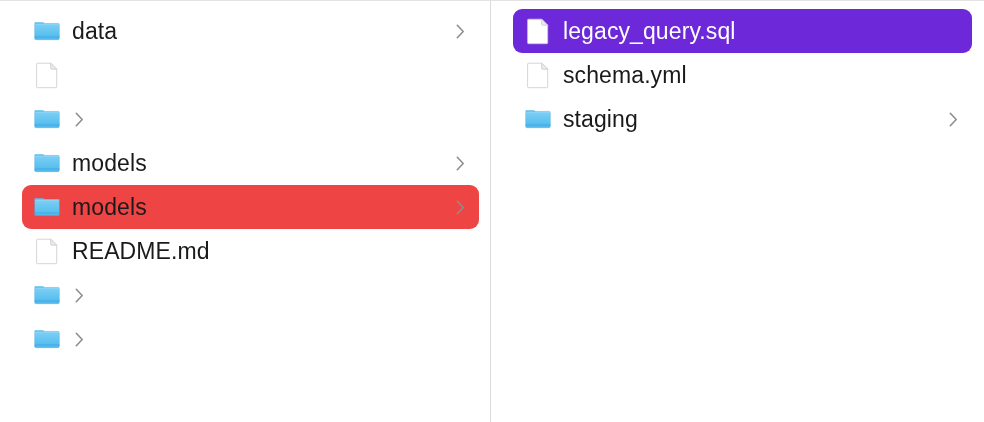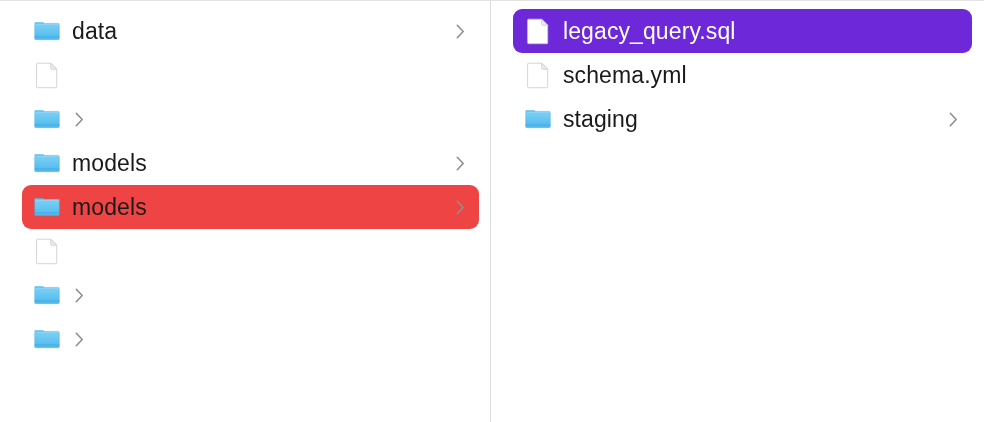--- a/index.html
+++ b/index.html
@@ -235,20 +235,21 @@
     </svg>
   </span>
 </div>
       <div class="row">
   <span class="icon icon-doc">
     <svg viewBox="0 0 30 30" xmlns="http://www.w3.org/2000/svg">
       <path d="M5.5 3.2 h13.2 l6.0 6.0 v17.6 a0.9 0.9 0 0 1 -0.9 0.9 h-18.3 a0.9 0.9 0 0 1 -0.9 -0.9 v-22.7 a0.9 0.9 0 0 1 0.9 -0.9 z" fill="#ffffff" stroke="#c9c9c9" stroke-width="0.8"></path>
       <path d="M18.7 3.2 v5.1 a0.9 0.9 0 0 0 0.9 0.9 h5.1 z" fill="#ededed" stroke="#c9c9c9" stroke-width="0.8" stroke-linejoin="round"></path>
     </svg>
   </span>
+<span class="row-label">README.md</span>
         <span class="chevron-spacer"></span>
       </div>
       <div class="row">
   <span class="icon icon-folder">
     <svg viewBox="0 0 30 30" xmlns="http://www.w3.org/2000/svg">
       <defs>
         <linearGradient id="fbody" x1="0" y1="0" x2="0" y2="1">
           <stop offset="0%" stop-color="#7fd0f5"></stop>
           <stop offset="55%" stop-color="#62c4f1"></stop>
           <stop offset="100%" stop-color="#4fb6ea"></stop>

